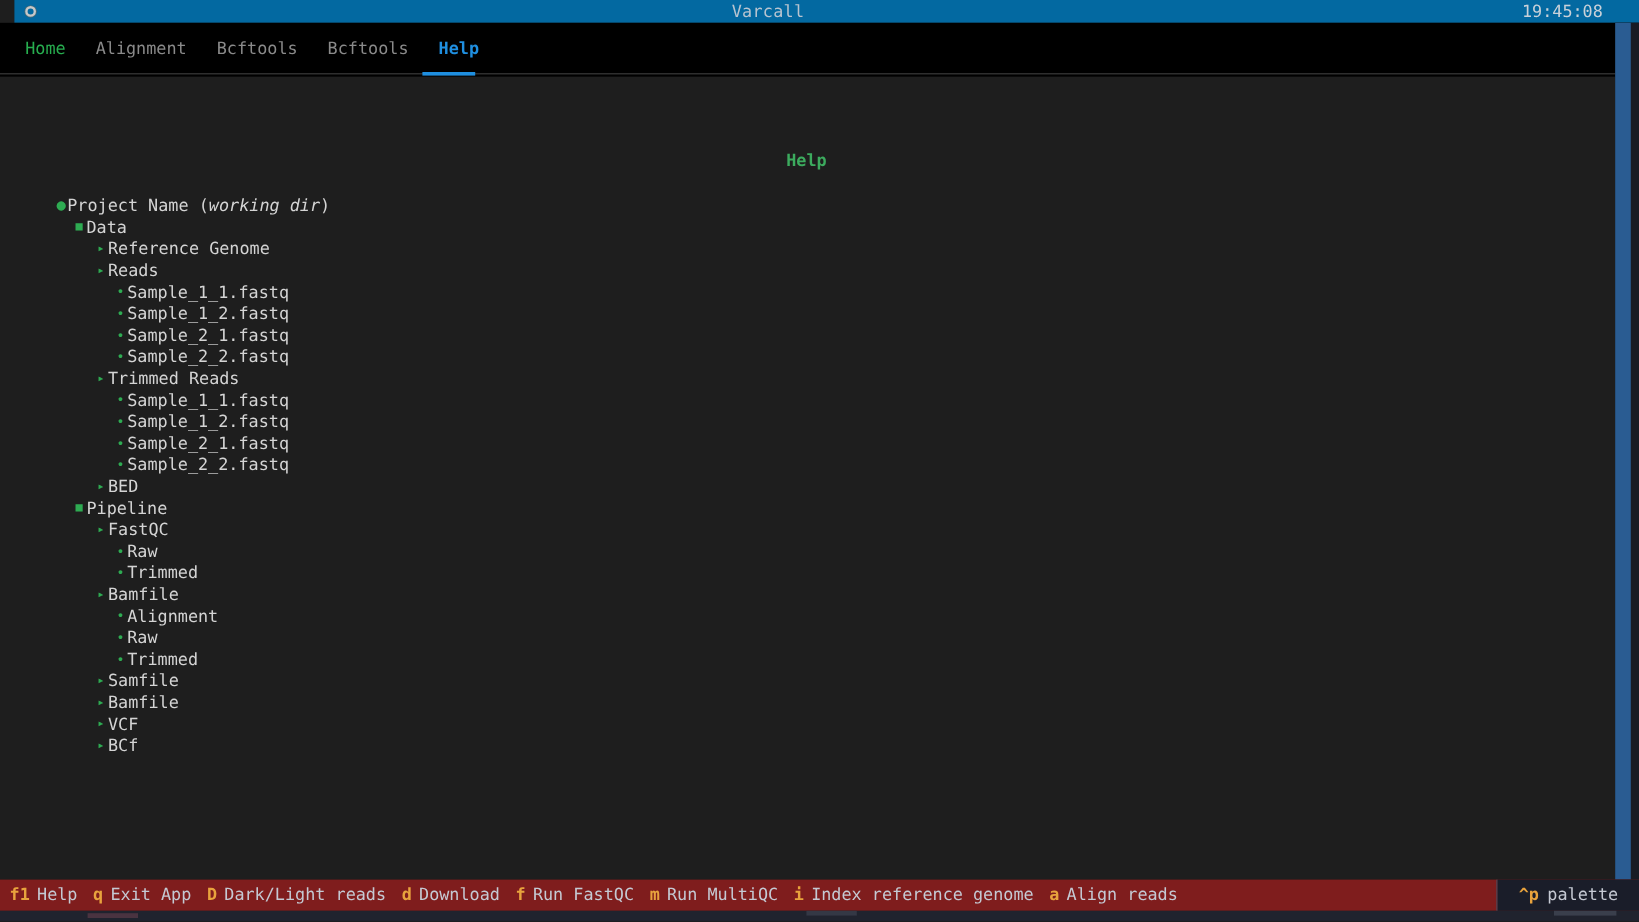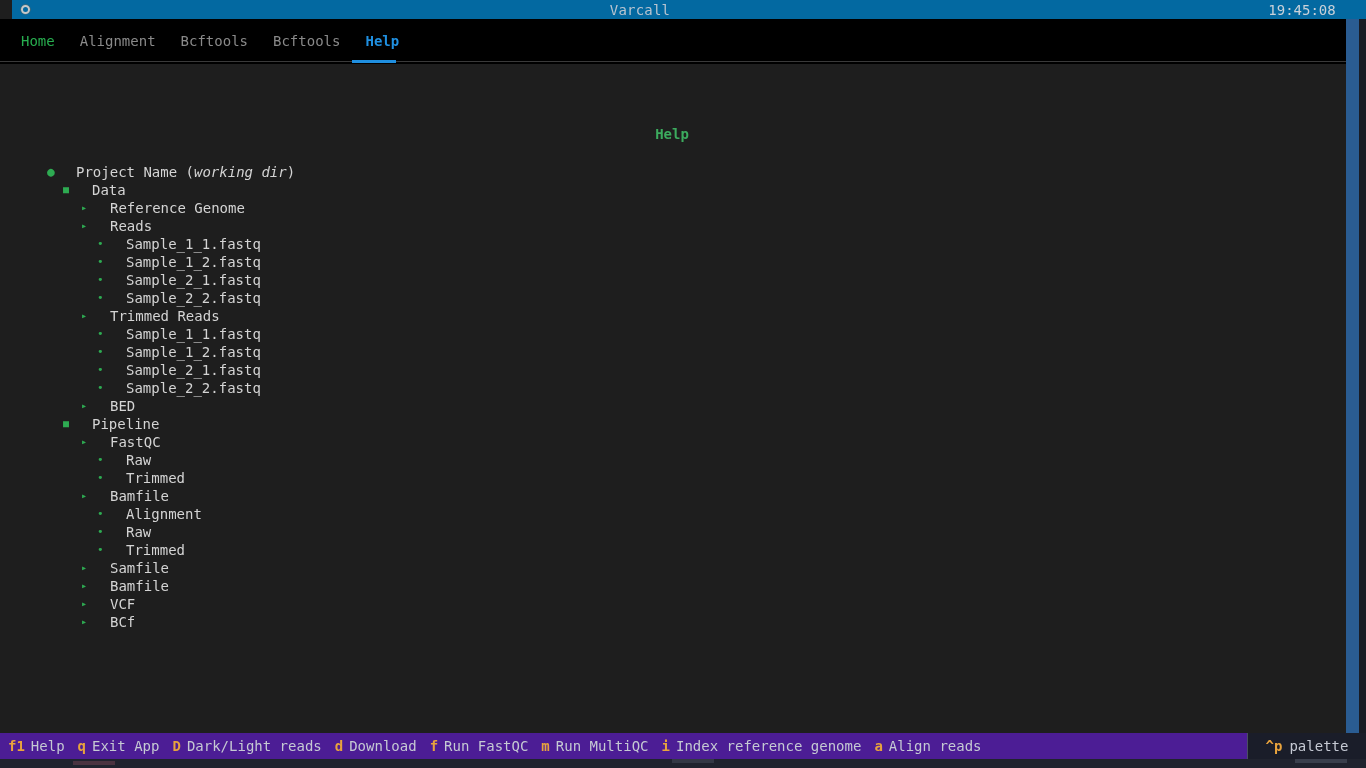--- a/index.html
+++ b/index.html
@@ -136,21 +136,21 @@
     white-space: nowrap;
   }
   .bullet {
     color: #2eab52;
     display: inline-block;
     text-align: left;
     flex: none;
   }
   .tree-label {
     color: #d4d4d4;
-    margin-left: 20px;
+    margin-left: 0;
   }
   .tree-label .it { font-style: italic; }
 
   .lvl0 { padding-left: 47px; }
   .lvl1 { padding-left: 63px; }
   .lvl2 { padding-left: 81px; }
   .lvl3 { padding-left: 97px; }
 
   .b-disc   { font-size: 13px; width: 9px; }
   .b-square { font-size: 10px; width: 9px; }
@@ -174,21 +174,21 @@
     height: 714px;
     background: #2a5c92;
   }
 
   
   .footer {
     position: absolute;
     top: 733px; left: 0;
     width: 1366px;
     height: 26px;
-    background: #4c1d95;
+    background: #7f1d1d;
     display: flex;
     align-items: center;
     font-size: 14px;
   }
   .footer-keys {
     flex: 1;
     display: flex;
     align-items: center;
     padding-left: 8px;
     overflow: hidden;

